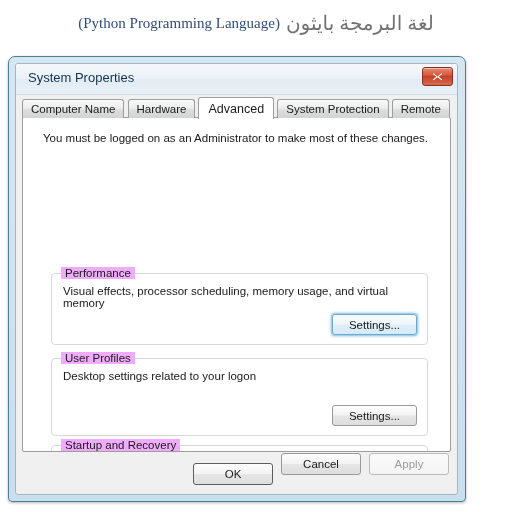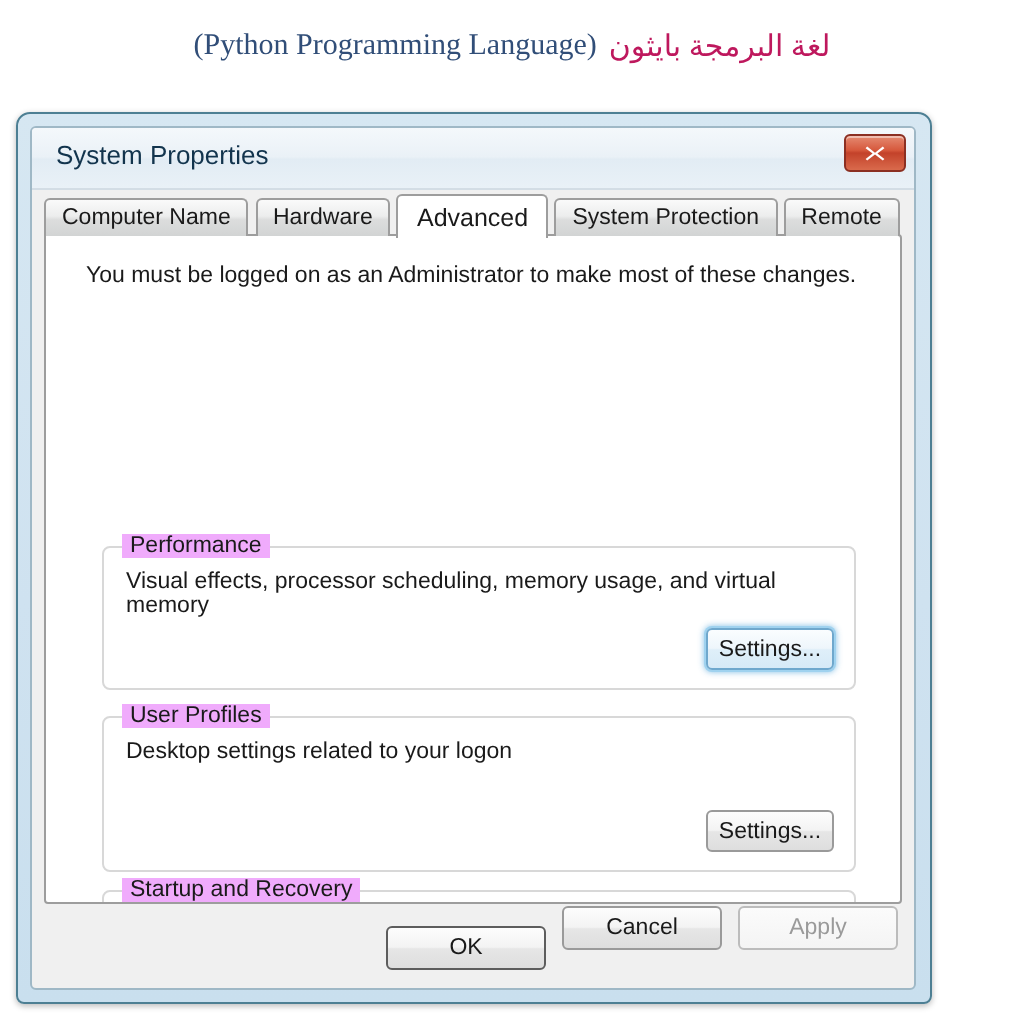--- a/index.html
+++ b/index.html
@@ -24,22 +24,22 @@
     width: 512px;
     height: 46px;
     display: flex;
     align-items: center;
     justify-content: center;
     gap: 6px;
     direction: rtl;
   }
   #page-header .hdr-text {
     font-family: "Liberation Serif", "DejaVu Serif", serif;
-    font-size: 15px;
-    color: #be185d;
+    font-size: 20px;
+    color: #737373;
     white-space: nowrap;
     letter-spacing: 0.2px;
   }
   #page-header .hdr-latin {
     font-family: "Liberation Serif", "DejaVu Serif", serif;
     font-size: 15px;
     color: #314e78;
     white-space: nowrap;
     direction: ltr;
   }
@@ -222,21 +222,21 @@
   }
   .btn.default-btn {
     border-color: #5d5d5d;
     margin-top: 10px;
   }
 
   .settings-btn {
     position: absolute;
     right: 10px;
     bottom: 9px;
-    width: 64px;
+    width: 85px;
     height: 21px;
   }
 
   
   #footer {
     position: absolute;
     right: 8px;
     bottom: 9px;
     display: flex;
     gap: 8px;

